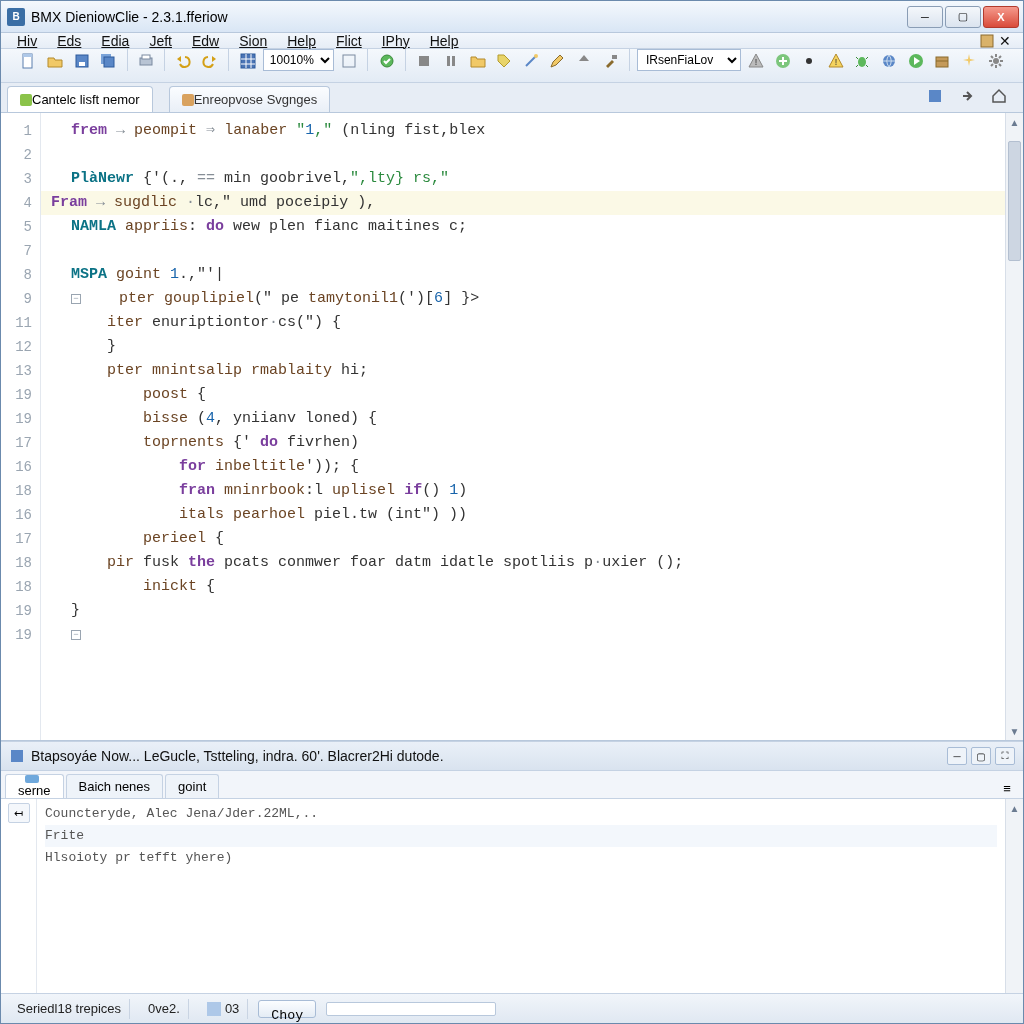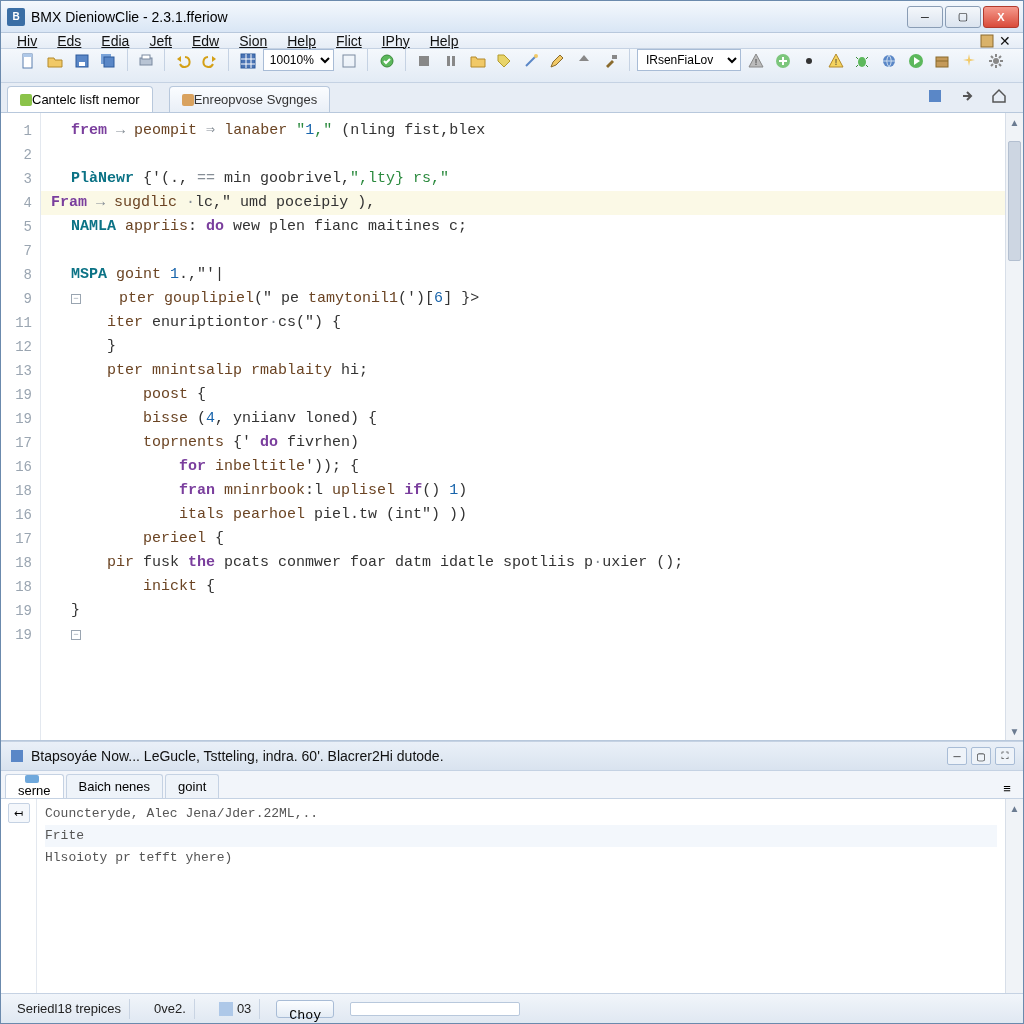--- a/index.html
+++ b/index.html
@@ -73,21 +73,21 @@
 .bp-body { flex:1; display:flex; background:#fff; }
 .bp-side { width:36px; border-right:1px solid #e3e8ef; display:flex; flex-direction:column; align-items:center; padding-top:4px; gap:4px;}
 .bp-side .sbtn { width:22px;height:20px;border:1px solid #c5d2e3;background:#f4f7fb;border-radius:2px;font-size:11px;display:flex;align-items:center;justify-content:center;cursor:pointer;}
 .bp-content { flex:1; font-family:"Consolas","Courier New",monospace; font-size:13px; color:#555; padding:4px 8px; position:relative;}
 .bp-content .line { height:22px; line-height:22px; }
 .bp-content .line.alt { background:#f3f7fc; }
 .bp-vscroll { width:18px; background:#f0f3f7; border-left:1px solid #d7dee8; position:relative;}
 .bp-vscroll .arrow{height:18px;display:flex;align-items:center;justify-content:center;font-size:10px;color:#6b7b91;}
 
 
-.statusbar { height:30px; background:linear-gradient(#f1f5fa,#e0e8f2); border-top:1px solid #c5d2e3; display:flex; align-items:center; padding:0 8px; gap:16px; font-size:13px; color:#222;}
+.statusbar { height:30px; background:linear-gradient(#f1f5fa,#e0e8f2); border-top:1px solid #c5d2e3; display:flex; align-items:center; padding:0 8px; gap:10px; font-size:13px; color:#222;}
 .statusbar .cell { padding:0 8px; border-right:1px solid #c9d4e3; height:20px; display:flex; align-items:center; gap:4px;}
 .statusbar .btn { height:18px; padding:7px 12px; border:1px solid #a8bcd6; background:linear-gradient(#fbfdff,#e4ecf5); border-radius:3px; cursor:pointer;font-family:Liberation Mono, monospace; }
 .statusbar .prog { width:170px; height:14px; border:1px solid #b8c8dc; background:#fff; border-radius:2px; }
 .small-icon { width:14px;height:14px; display:inline-block; }
 
 
 .ic { width:16px;height:16px; }
 </style>
 </head>
 <body>

